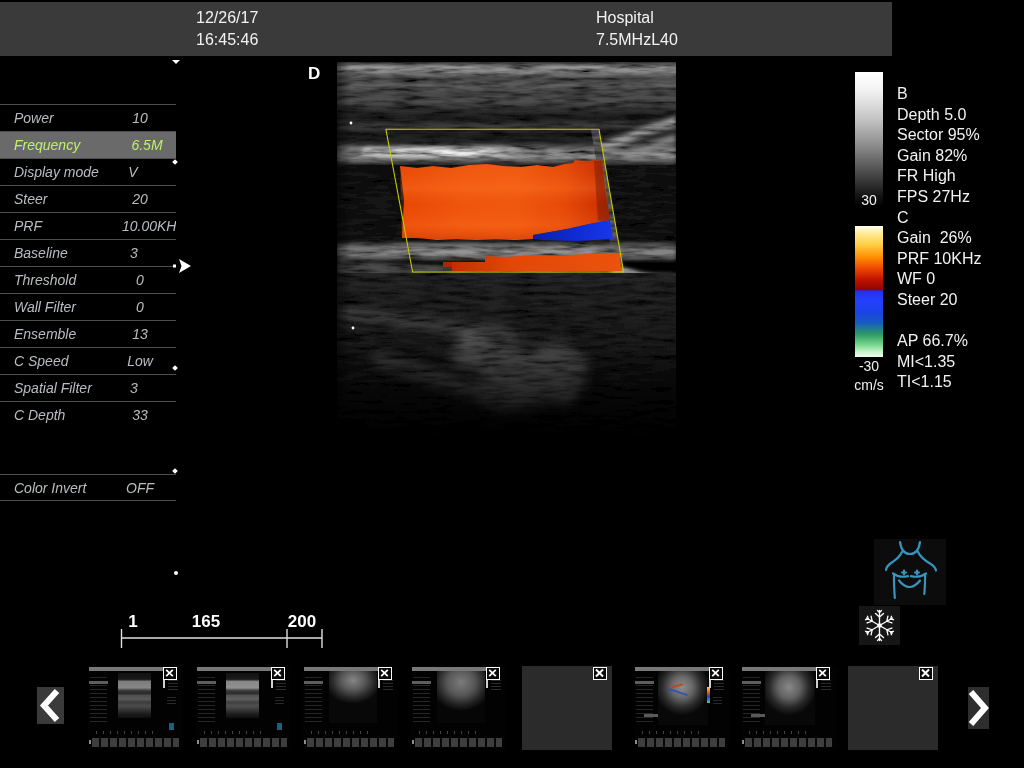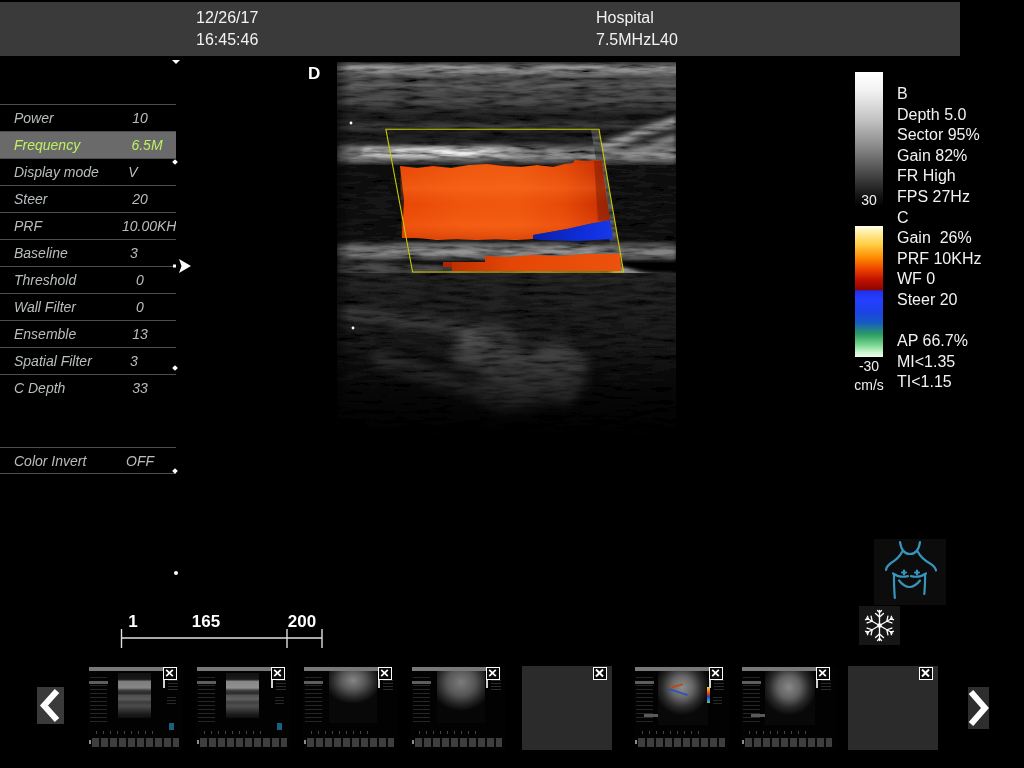--- a/index.html
+++ b/index.html
@@ -1,19 +1,19 @@
 <!DOCTYPE html>
 <html><head>
 <meta charset="utf-8">
 <style>
 * { margin:0; padding:0; box-sizing:border-box; }
 html,body { width:1024px; height:768px; background:#000; overflow:hidden;
   font-family:"Liberation Sans", sans-serif; }
 .abs { position:absolute; }
-#topbar { position:absolute; left:0; top:2px; width:960px; height:54px; background:#3a3a3a; }
+#topbar { position:absolute; left:0; top:2px; width:892px; height:54px; background:#3a3a3a; }
 #topbar .txt { position:absolute; color:#f2f2f2; font-size:16px; line-height:22px; top:5px; }
 #menu { position:absolute; left:0; top:104px; width:176px; color:#b9bdbf; font-size:14px; }
 .mrow { position:relative; width:176px; height:27px; border-top:1px solid #4d4d4d; overflow:hidden;font-style:italic; }
 .mrow .lab { position:absolute; left:14px; top:5px; }
 .mrow .val { position:absolute; left:104px; width:72px; top:5px; text-align:center; white-space:nowrap; }
 .mrow.hl { background:#6a6a6a; color:#bef264; }
 .mrow.prf .val { left:122px; text-align:left; width:80px; }
 #rtext { position:absolute; left:897px; top:84px; color:#f2f2f2; font-size:16px; line-height:20.6px; white-space:pre; }
 .rlab { position:absolute; color:#f0f0f0; font-size:14px; text-align:center; }
 .thumb { position:absolute; top:666px; width:95px; height:84px; background:#020202; }
@@ -73,20 +73,24 @@
     </div>
   <div class="mrow">
       <span class="lab">Wall Filter</span>
       <span class="val">0</span>
     </div>
   <div class="mrow">
       <span class="lab">Ensemble</span>
       <span class="val">13</span>
     </div>
   <div class="mrow">
+      <span class="lab">C Speed</span>
+      <span class="val">Low</span>
+    </div>
+  <div class="mrow">
       <span class="lab">Spatial Filter</span>
       <span class="val" style="left:98px;">3</span>
     </div>
   <div class="mrow">
       <span class="lab">C Depth</span>
       <span class="val">33</span>
     </div>
   <div class="mrow" style="border-bottom:1px solid #4d4d4d;margin-top:46px;">
       <span class="lab">Color Invert</span>
       <span class="val">OFF</span>

